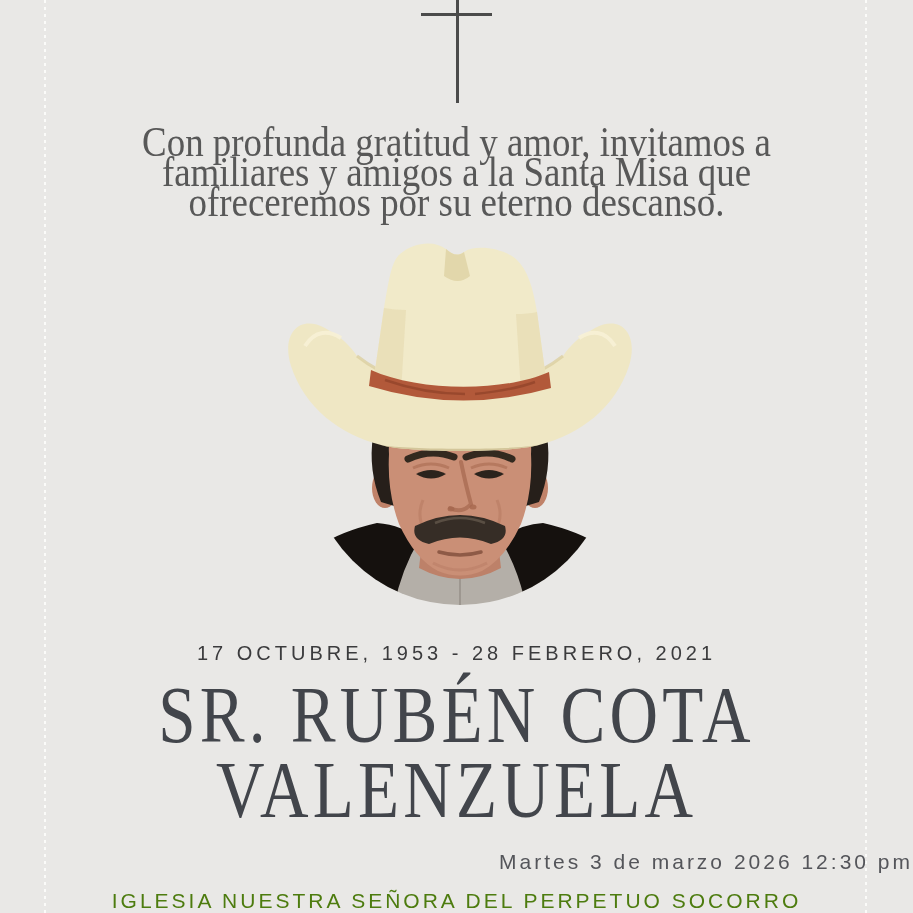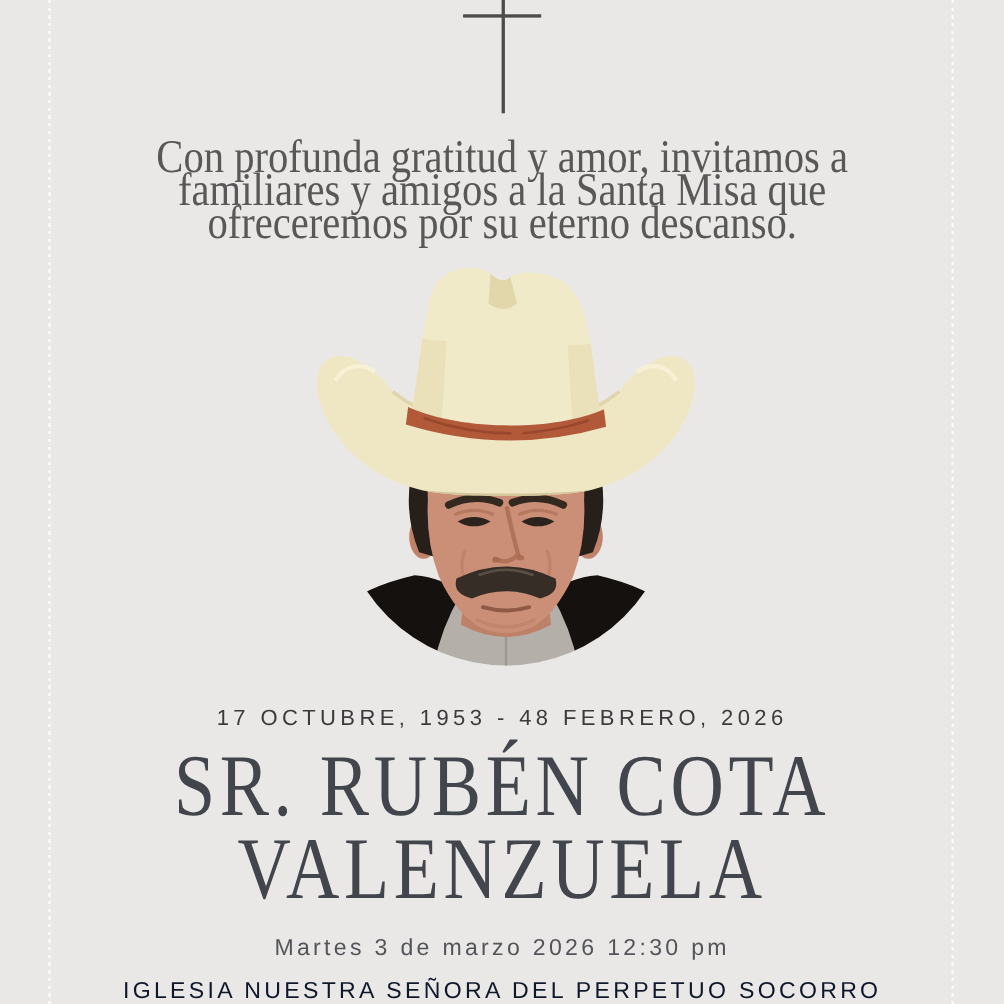--- a/index.html
+++ b/index.html
@@ -89,34 +89,34 @@
     letter-spacing: 5px;
     transform: scaleX(0.84);
     transform-origin: 50% 0;
   }
   .name .line { white-space: nowrap; }
 
   .event-datetime {
     position: absolute;
     top: 850px; left: 0;
     width: 913px;
-    text-align: center;
+    text-align: right;
     font-size: 21px;
     letter-spacing: 3px;
     color: #54555a;
     white-space: nowrap;
   }
   .event-location {
     position: absolute;
     top: 889px; left: 0;
     width: 913px;
     text-align: center;
     font-size: 21px;
     letter-spacing: 3px;
-    color: #0f172a;
+    color: #4d7c0f;
     white-space: nowrap;
   }
 </style>
 </head>
 <body>
 
 <div class="card">
 
   <div class="dotted-line dotted-left"></div>
   <div class="dotted-line dotted-right"></div>
@@ -193,21 +193,21 @@
       <path d="M161,11 C167,16 172,19 179,14 L185,38 Q173,48 159,38 Z" fill="#e2d7ab"></path>
       <path d="M99,70 L88,146 Q102,151 116,154 L121,72 Q109,72 99,70 Z" fill="#e7dcb2" opacity="0.7"></path>
       <path d="M252,74 L262,148 Q248,152 236,154 L231,76 Q243,76 252,74 Z" fill="#e7dcb2" opacity="0.7"></path>
 
       <path d="M86,132 C134,154 220,154 264,134 L266,150 Q175,176 84,148 Z" fill="#b2593a"></path>
       <path d="M100,142 Q140,156 180,156" fill="none" stroke="#8e4228" stroke-width="2.5" opacity="0.7"></path>
       <path d="M190,156 Q228,152 250,144" fill="none" stroke="#8e4228" stroke-width="2.5" opacity="0.7"></path>
     </svg>
   </div>
 
-  <div class="dates">17 OCTUBRE, 1953 - 48 FEBRERO, 2026</div>
+  <div class="dates">17 OCTUBRE, 1953 - 28 FEBRERO, 2021</div>
 
   <div class="name">
     <div class="line">SR. RUBÉN COTA</div>
     <div class="line">VALENZUELA</div>
   </div>
 
   <div class="event-datetime">Martes 3 de marzo 2026 12:30 pm</div>
   <div class="event-location">IGLESIA NUESTRA SEÑORA DEL PERPETUO SOCORRO</div>
 
 </div>

